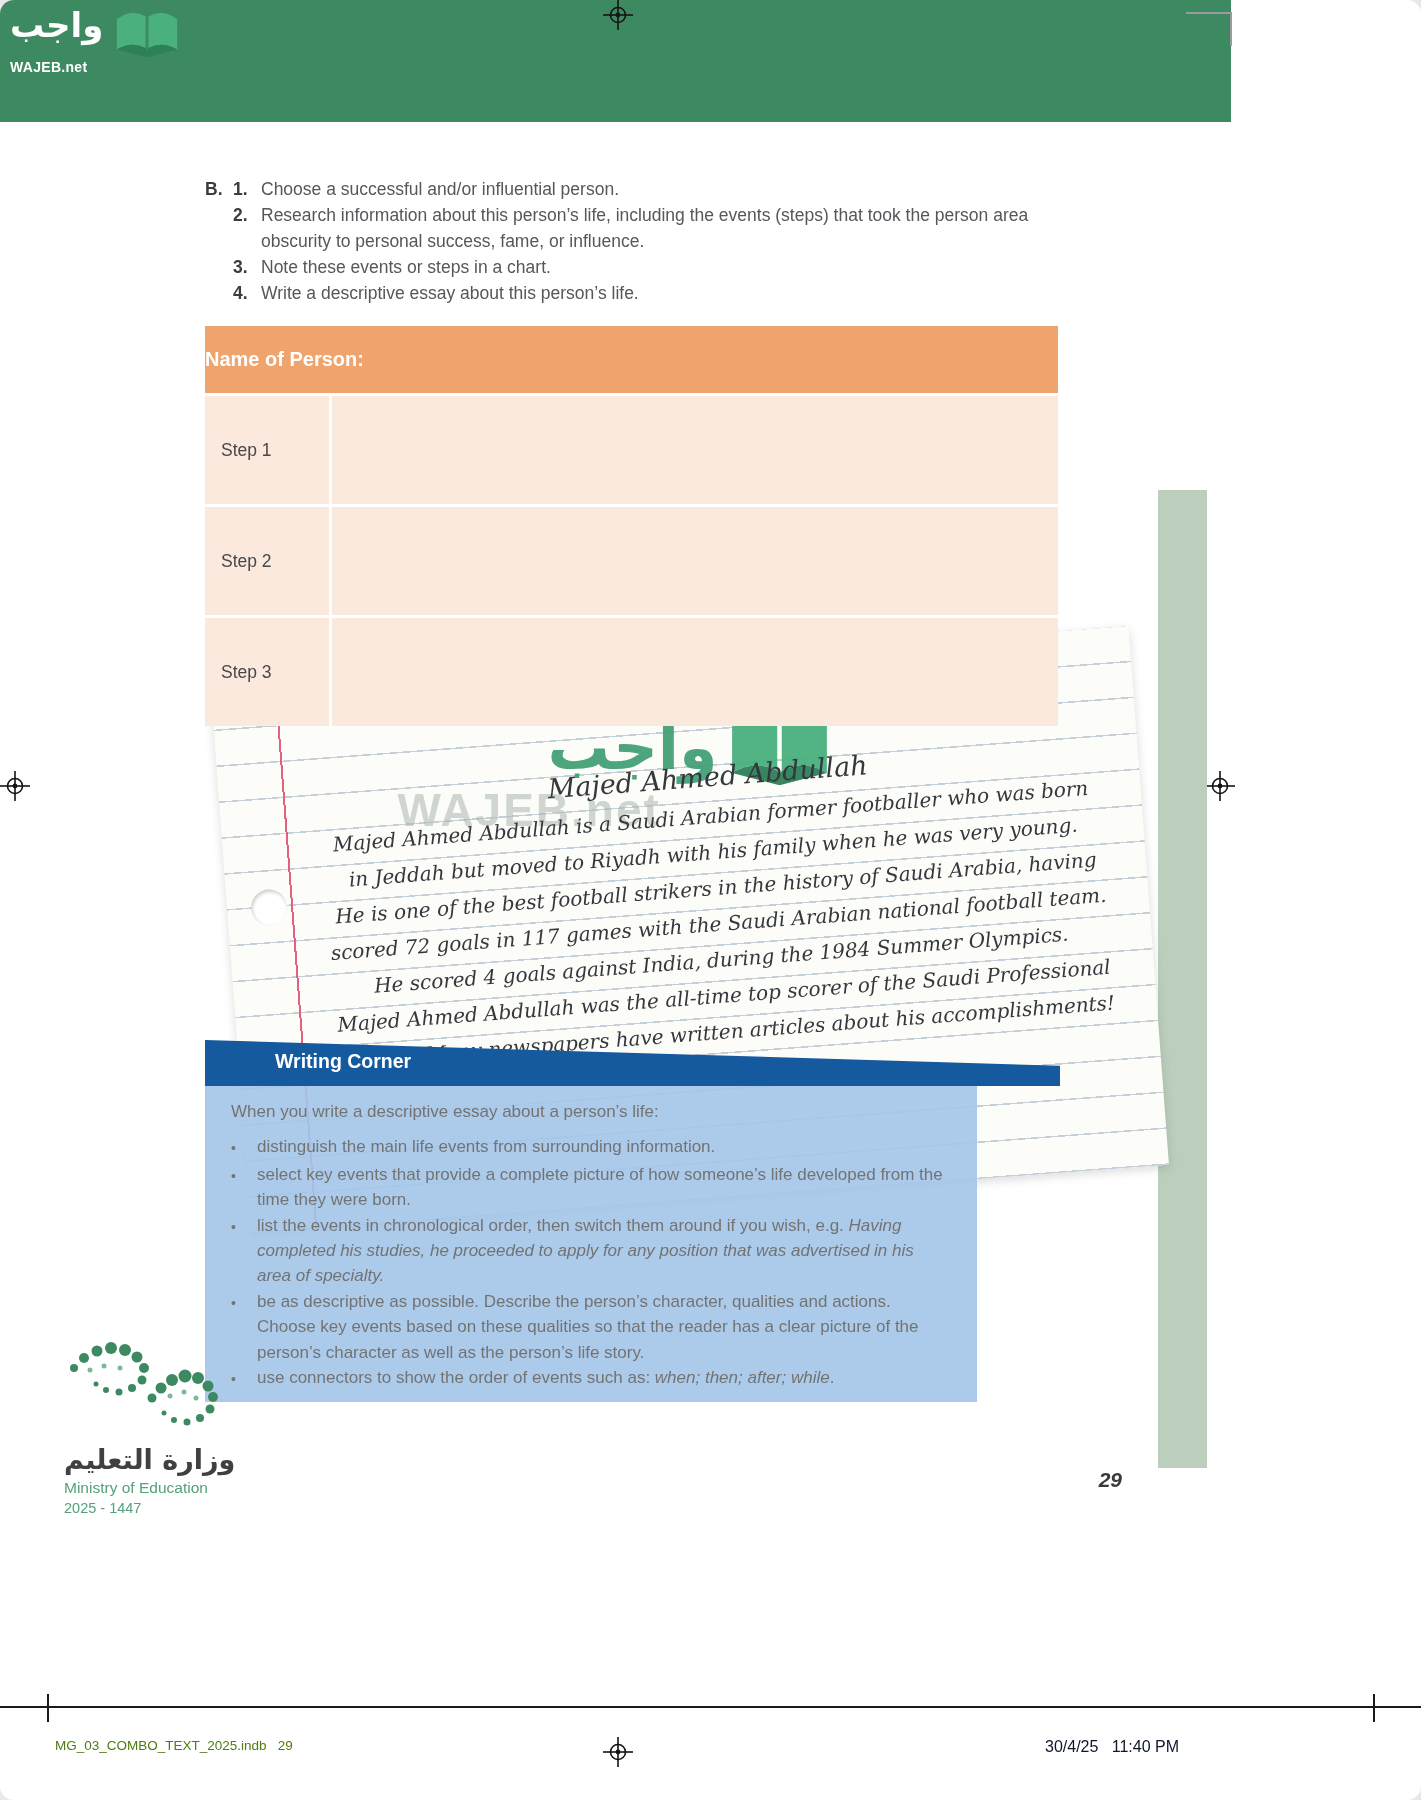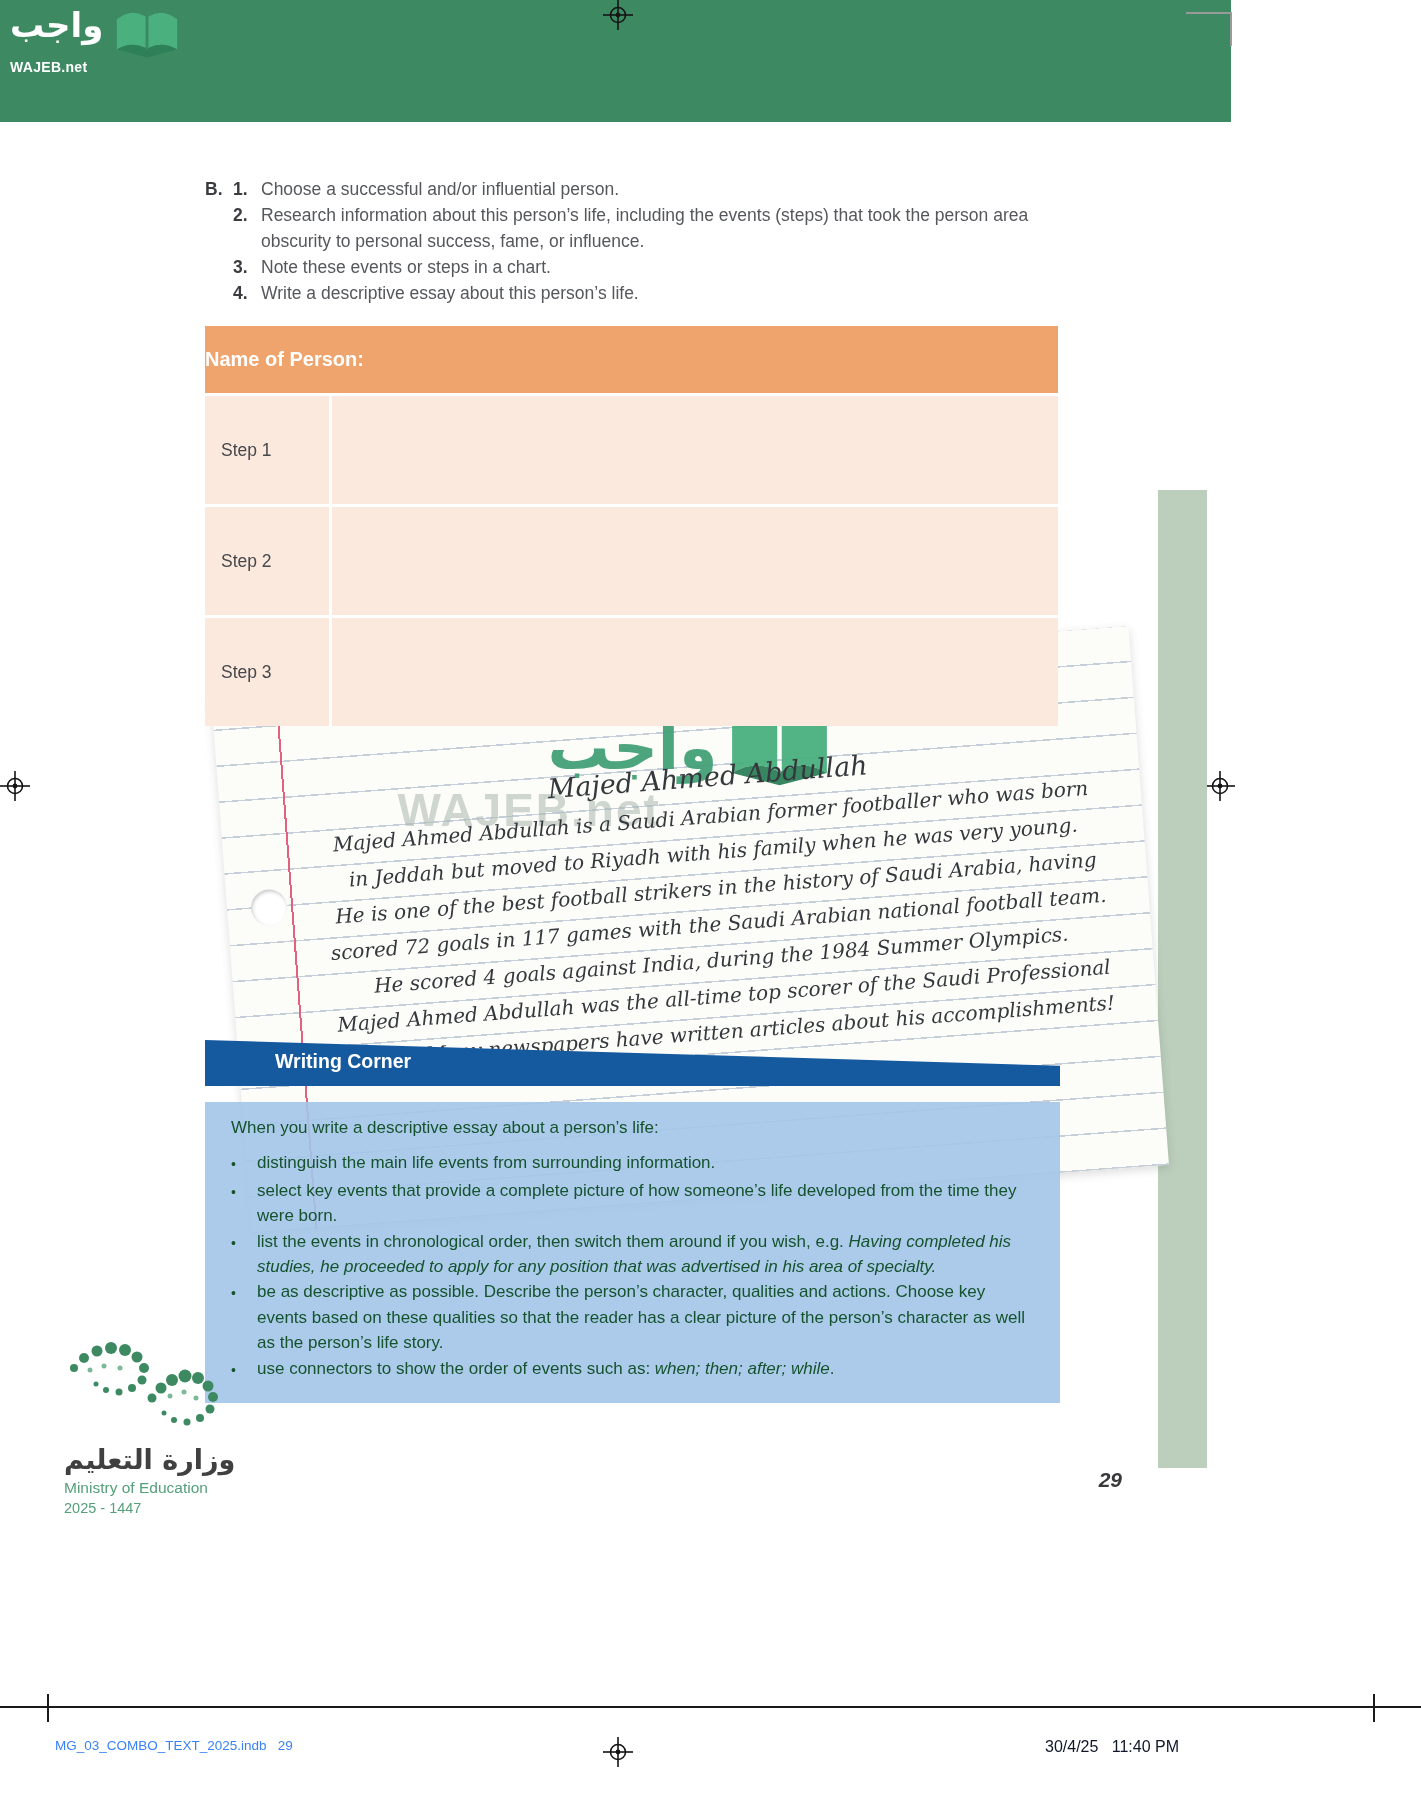--- a/index.html
+++ b/index.html
@@ -1,17 +1,17 @@
 <!DOCTYPE html>
 <html><head>
 <meta charset="utf-8">
 <style>
   html,body{margin:0;padding:0;background:#e8e8e8;}
   .page{position:relative;width:1421px;height:1800px;background:#ffffff;overflow:hidden;
-        font-family:"Liberation Sans",sans-serif;}
+        font-family:"Liberation Sans",sans-serif;border-radius:14px;}
 
   
   .topband{position:absolute;left:0;top:0;width:1231px;height:122px;background:#3d8a62;}
   .brand{position:absolute;left:10px;top:5px;}
   .brand-row{display:flex;align-items:flex-start;}
   .brand-ar{color:#fff;font-family:"DejaVu Sans",sans-serif;font-weight:bold;font-size:34px;line-height:40px;}
   .brand-book{width:72px;height:56px;margin-left:8px;}
   .brand-net{display:block;color:#fff;font-weight:bold;font-size:14px;margin-top:-2px;letter-spacing:.3px;}
 
   
@@ -62,44 +62,44 @@
   .wm-row{display:flex;align-items:flex-end;}
   .wm-ar{font-family:"DejaVu Sans",sans-serif;font-weight:bold;font-size:62px;line-height:70px;
          color:#3f9e74;opacity:.92;margin-left:150px;}
   .wm-book{width:116px;height:88px;margin-left:4px;position:relative;top:8px;opacity:.95;}
   .wm-net{font-size:46px;font-weight:bold;color:#a9b8af;opacity:.55;letter-spacing:2px;margin-top:0;}
 
   
   .wc-head{position:absolute;left:205px;top:1040px;width:855px;height:46px;background:#15599f;
            clip-path:polygon(0 0,100% 56%,100% 100%,0 100%);}
   .wc-head span{display:block;color:#fff;font-weight:bold;font-size:19.5px;padding:10px 0 0 22px;margin-left:48px;}
-  .wc-body{position:absolute;left:205px;top:1086px;width:855px;min-height:301px;
+  .wc-body{position:absolute;left:205px;top:1086px;width:772px;min-height:301px;
            background:rgba(163,197,233,.9);box-sizing:border-box;padding:13px 26px 10px 26px;
-           color:#14532d;font-size:17px;line-height:25.4px;margin-top:16px;}
+           color:#737373;font-size:17px;line-height:25.4px;}
   .wc-intro{margin-bottom:10px;}
   .wc-bullet{display:flex;}
   .wc-bullet::before{content:"\2022";width:26px;flex:none;font-size:14px;padding-top:2px;}
   .wc-bullet p{margin:0;flex:1;}
 
   
   .moe{position:absolute;left:64px;top:1338px;width:230px;color:#3d8a62;}
   .moe-dots{display:block;}
   .moe-ar{font-family:"DejaVu Sans",sans-serif;font-weight:bold;font-size:27px;margin-top:6px;
           direction:rtl;text-align:left;color:#404040;}
   .moe-en{font-size:15.5px;margin-top:4px;color:#54a07a;}
   .moe-yr{font-size:14.5px;margin-top:3px;color:#54a07a;}
 
   .pagenum{position:absolute;left:1082px;top:1468px;width:40px;text-align:right;
            font-size:21px;font-weight:bold;color:#3a3a3c;font-style:italic;}
 
   
   .footline{position:absolute;left:0;top:1706px;width:1421px;height:2px;background:#1a1a1a;}
   .tick-l{position:absolute;left:47px;top:1694px;width:2px;height:28px;background:#1a1a1a;}
   .tick-r{position:absolute;left:1373px;top:1694px;width:2px;height:28px;background:#1a1a1a;}
-  .foot-left{position:absolute;left:55px;top:1738px;font-size:13.5px;color:#3b82f6;white-space:pre;}
+  .foot-left{position:absolute;left:55px;top:1738px;font-size:13.5px;color:#4d7c0f;white-space:pre;}
   .foot-right{position:absolute;right:242px;top:1738px;font-size:16px;color:#0f172a;white-space:pre;}
 </style>
 </head>
 <body>
 
 <div class="page">
 
   <div class="topband">
     <div class="brand">
       <div class="brand-row">

